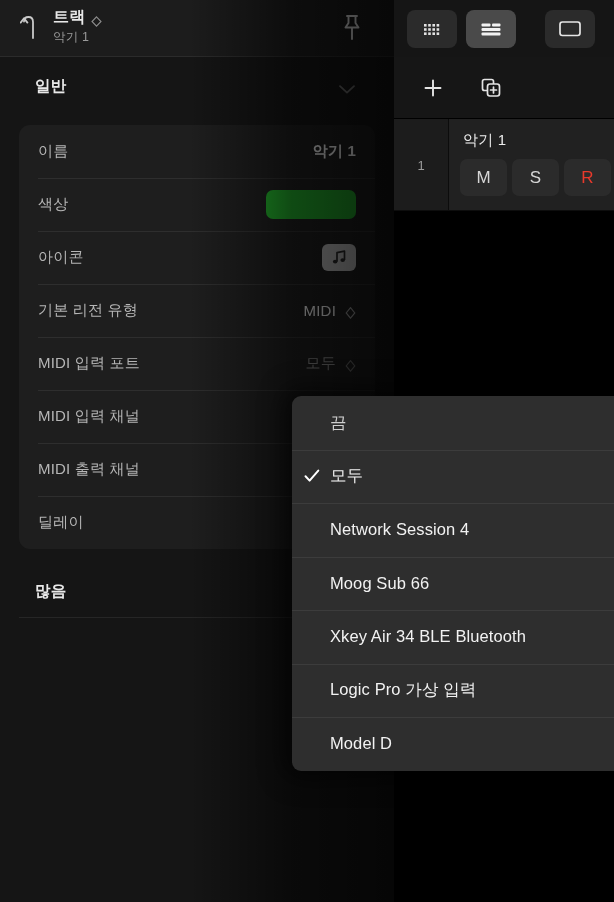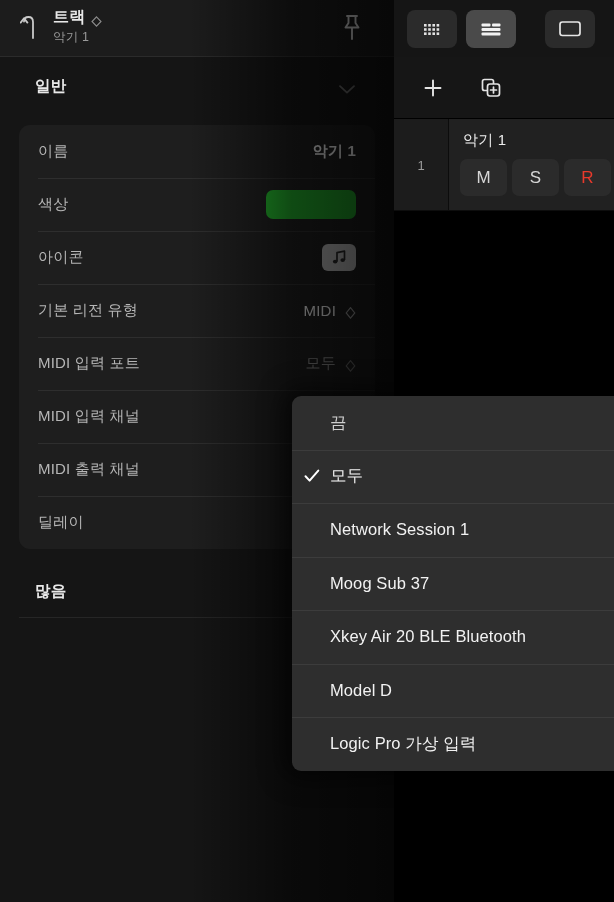--- a/index.html
+++ b/index.html
@@ -370,35 +370,35 @@
       <span class="check">
         <svg width="18" height="18" viewBox="0 0 18 18">
           <path d="M2.5 9.3 L6.6 13.6 L15.3 3.6" fill="none" stroke="#ffffff" stroke-width="2" stroke-linecap="round" stroke-linejoin="round"></path>
         </svg>
       </span>
       <span class="menu-label">모두</span>
     </div>
 
 
     <div class="menu-item">
-      <span class="menu-label">Network Session 1</span>
-    </div>
-
-    <div class="menu-item">
-      <span class="menu-label">Moog Sub 37</span>
-    </div>
-
-    <div class="menu-item">
-      <span class="menu-label">Xkey Air 20 BLE Bluetooth</span>
+      <span class="menu-label">Network Session 4</span>
+    </div>
+
+    <div class="menu-item">
+      <span class="menu-label">Moog Sub 66</span>
+    </div>
+
+    <div class="menu-item">
+      <span class="menu-label">Xkey Air 34 BLE Bluetooth</span>
+    </div>
+
+    <div class="menu-item">
+      <span class="menu-label">Logic Pro 가상 입력</span>
     </div>
 
     <div class="menu-item">
       <span class="menu-label">Model D</span>
     </div>
 
-    <div class="menu-item">
-      <span class="menu-label">Logic Pro 가상 입력</span>
-    </div>
-
 
   </div>
 
 </div>
 
 </body></html>

